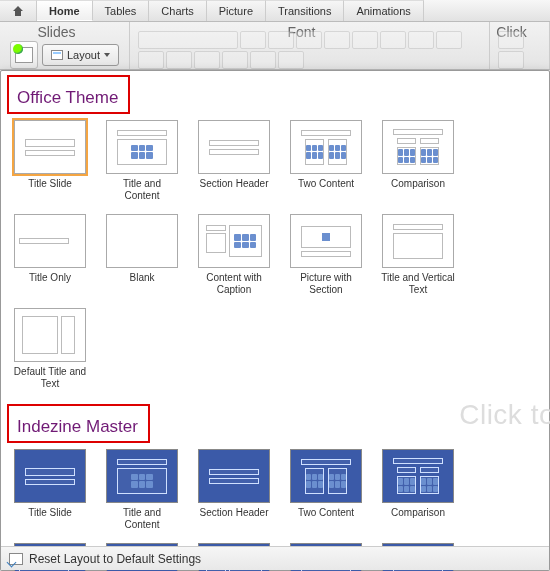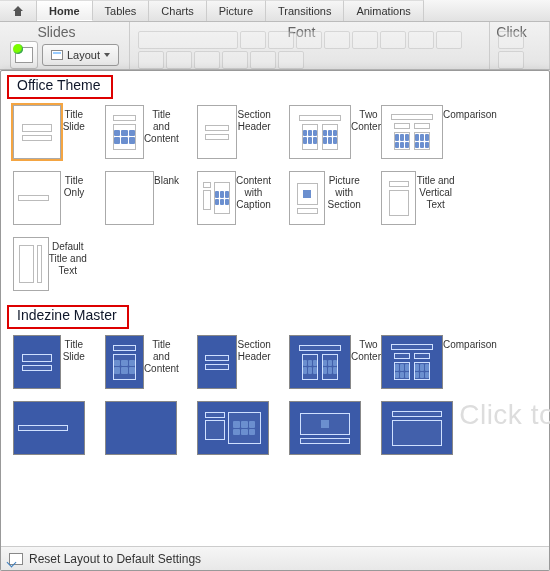--- a/index.html
+++ b/index.html
@@ -19,24 +19,24 @@
   .new-slide-btn::before { content:""; width:16px; height:14px; background:#fff; border:1px solid #999; display:block; }
   .new-slide-btn::after { content:""; position:absolute; width:10px; height:10px; background:#7CFC00; border-radius:50%; top:2px; left:2px; box-shadow:inset -1px -1px 1px #396; }
   .layout-btn { height:22px; padding:0 8px; background:linear-gradient(#f9f9f9,#e6e6e6); border:1px solid #999; border-radius:3px; display:flex; align-items:center; gap:4px; font-size:11px; color:#333; }
   .layout-btn .chev { width:0;height:0;border-left:3px solid transparent;border-right:3px solid transparent;border-top:4px solid #555; }
   .layout-ico { width:12px; height:10px; background:#fff; border:1px solid #888; position:relative; }
   .layout-ico::before { content:""; position:absolute; top:1px; left:1px; right:1px; height:2px; background:#9cf; }
   .font-controls, .parag-controls { display:flex; gap:2px; flex-wrap:wrap; margin-top:14px; opacity:0.35; }
   .faded-box { width:26px; height:18px; border:1px solid #aaa; background:#f5f5f5; border-radius:2px; }
   .font-controls .faded-box.long { width:100px; }
   .gallery-panel { background:#fff; border:1px solid #999; margin-top:0; height:501px; position:relative; box-shadow: 0 4px 12px rgba(0,0,0,0.25); border-radius:2px; }
-  .section-header { font-size:14px; color:#0f172a; padding:0 8px 4px 6px; display:inline-block; }
+  .section-header { font-size:17px; color:#701a75; padding:11px 8px 4px 6px; display:inline-block; }
   .red-box { border:2px solid #d00; display:inline-block; margin:4px 0 0 6px; padding:0 2px; }
   .layouts-grid { display:flex; flex-wrap:wrap; gap:12px 18px; padding:6px 12px 10px; }
-  .layout-item { width:74px; display:flex; flex-direction:row; align-items:flex-start; }
+  .layout-item { width:74px; display:flex; flex-direction:column; align-items:center; }
   .thumb { width:72px; height:54px; border:1px solid #aaa; background:#fff; position:relative; display:flex; flex-direction:column; align-items:center; justify-content:center; padding:4px; gap:3px; }
   .thumb.selected { outline:2px solid #f4a542; }
   .layout-label { text-align:center; font-size:10px; color:#333; margin-top:4px; line-height:1.2; min-height:24px; }
   
   .ph-title { width:80%; height:8px; border:1px solid #bbb; }
   .ph-sub   { width:80%; height:6px; border:1px solid #bbb; }
   .ph-body  { width:80%; height:26px; border:1px solid #bbb; }
   .ph-half  { width:38%; height:26px; border:1px solid #bbb; }
   .ph-twohalf { display:flex; gap:4px; width:80%; justify-content:center; }
   .ph-icons { width:100%; height:100%; display:flex; align-items:center; justify-content:center; }

